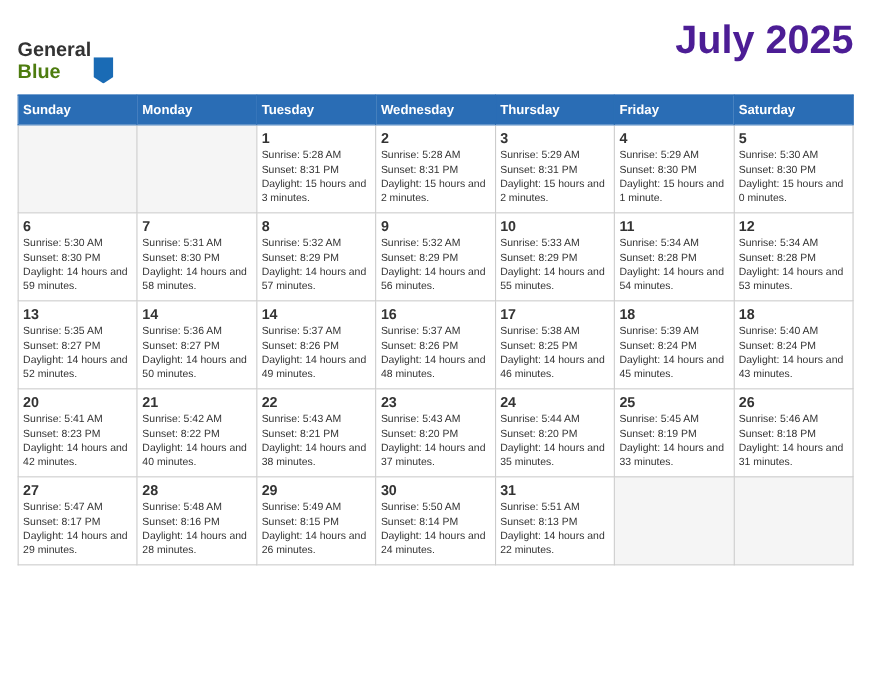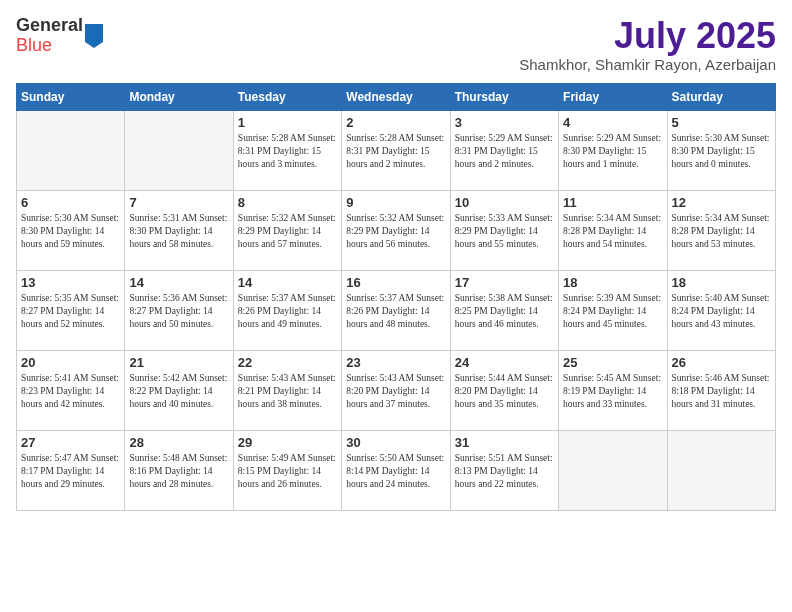--- a/index.html
+++ b/index.html
@@ -11,37 +11,38 @@
       padding: 16px;
     }
     .header {
       display: flex;
       justify-content: space-between;
       align-items: flex-start;
       margin-bottom: 10px;
     }
     .logo {
       display: flex;
-      align-items: center;
+      align-items: flex-end;
       gap: 0;
+      margin-top: 20px;
     }
     .logo-text {
       display: flex;
       flex-direction: column;
       line-height: 1.1;
     }
     .logo-general {
       font-size: 18px;
       font-weight: bold;
       color: #333;
     }
     .logo-blue {
       font-size: 18px;
-      font-weight: normal;
-      color: #ef4444;
+      font-weight: bold;
+      color: #4d7c0f;
     }
     .logo-icon {
       width: 18px;
       height: 24px;
       margin-left: 2px;
     }
     .title-block {
       text-align: right;
     }
     .month-title {
@@ -84,39 +85,37 @@
       font-size: 13px;
       font-weight: bold;
       color: #333;
       display: block;
       margin-bottom: 2px;
     }
     .day-info {
       font-size: 9.5px;
       color: #333;
       line-height: 1.4;
-      font-family: Liberation Serif, serif;
     }
   </style>
 </head>
 <body>
 
 <div class="header">
   <div class="logo">
     <div class="logo-text">
       <span class="logo-general">General</span>
       <span class="logo-blue">Blue</span>
     </div>
     <svg class="logo-icon" viewBox="0 0 18 24">
       <polygon points="0,0 18,0 18,18 9,24 0,18" fill="#1a6bb5"></polygon>
     </svg>
   </div>
   <div class="title-block">
     <div class="month-title">July 2025</div>
-    <div class="location">Shamkhor, Shamkir Rayon, Azerbaijan</div>
   </div>
 </div>
 
 <table>
   <thead>
     <tr>
     <th>Sunday</th>
         <th>Monday</th>
         <th>Tuesday</th>
         <th>Wednesday</th>

